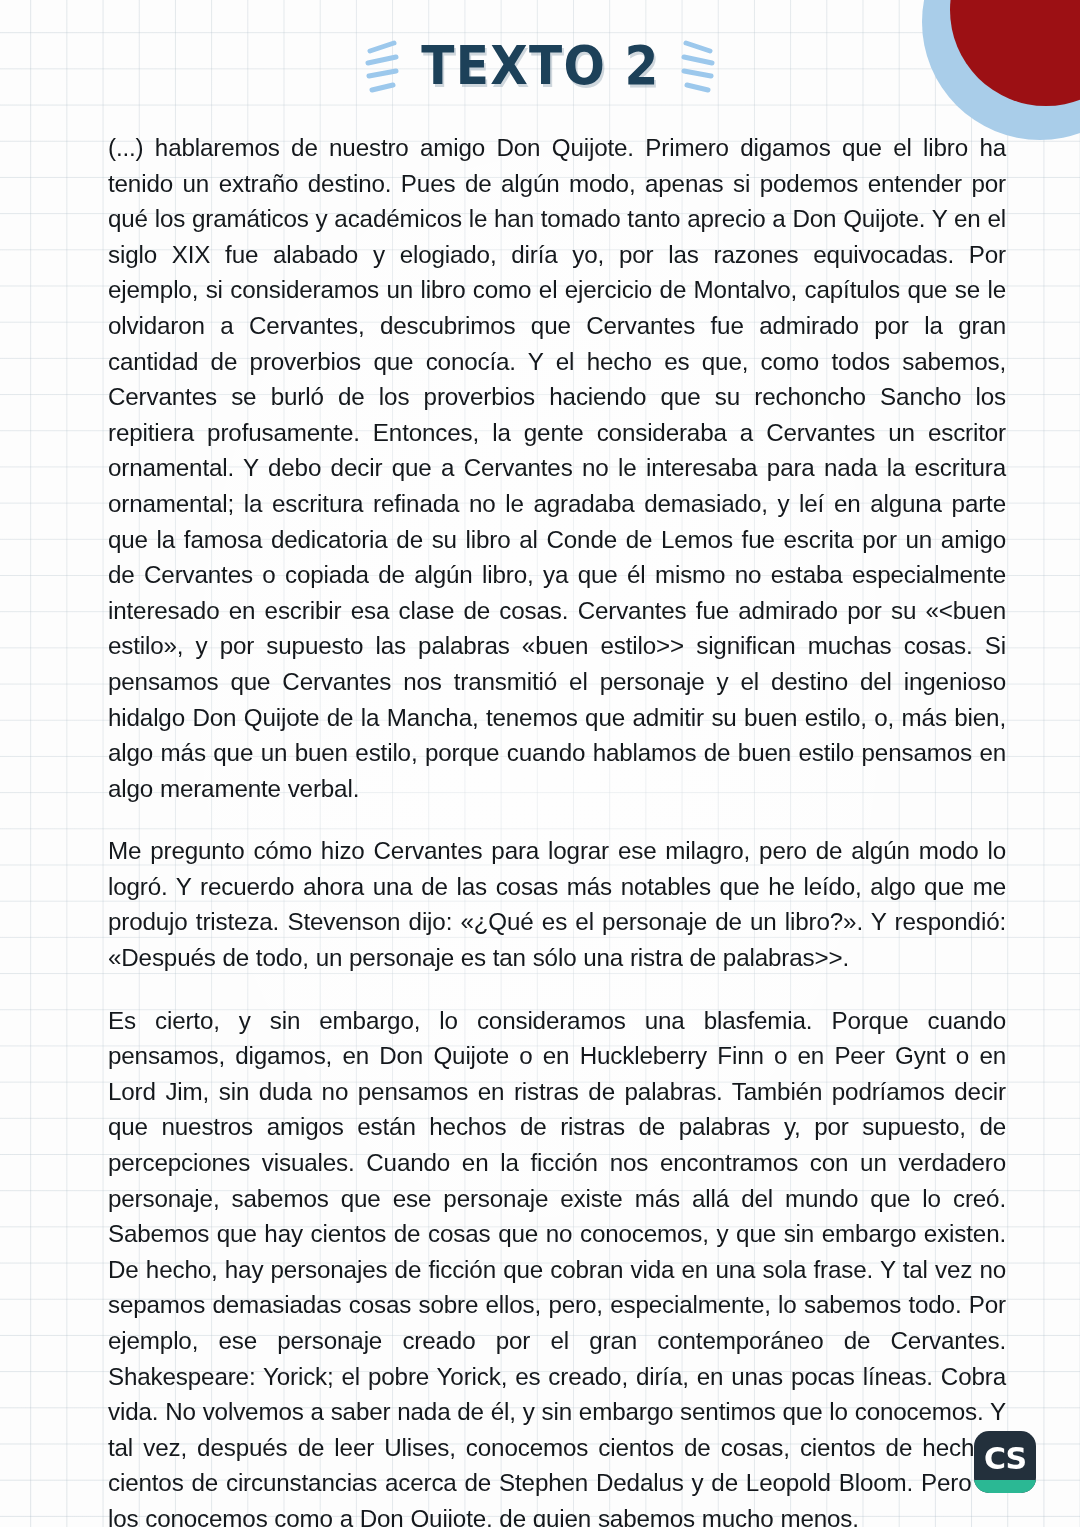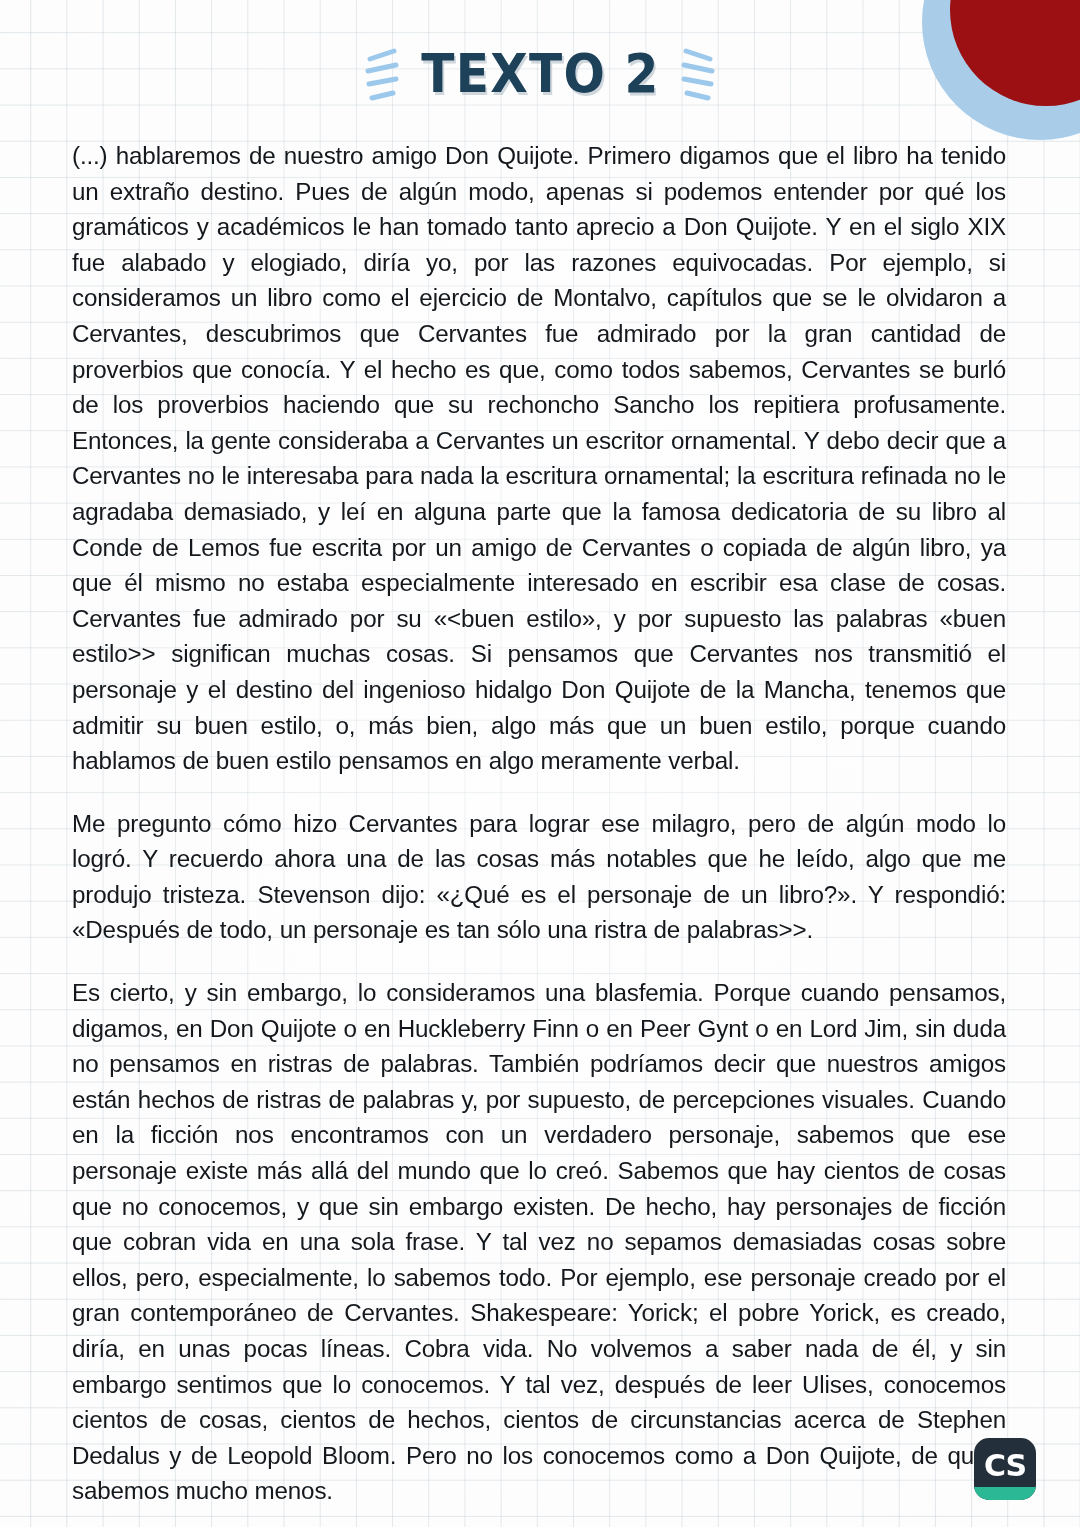--- a/index.html
+++ b/index.html
@@ -59,21 +59,21 @@
     left:28px; top:10px;
     width:192px; height:192px;
     border-radius:50%;
     background:#9c1014;
   }
 
   
   .header {
     position:relative;
     z-index:5;
-    padding-top:32px;
+    padding-top:24px;
   }
 
   .title-row {
     display:flex;
     align-items:center;
     justify-content:center;
     gap:6px;
     height:84px;
   }
 
@@ -130,27 +130,27 @@
     font-size:24.2px;
     line-height:35.6px;
     color:#14181c;
     text-align:justify;
     text-justify:inter-word;
     letter-spacing:-0.15px;
     word-spacing:0.2px;
     margin-bottom:27px;
   }
   .para:last-child { margin-bottom:0; }
-  .para.last-line-left { text-align-last:left; }
+  .para.last-line-left { text-align-last:left;margin-left:36px; }
 
   
   .camscanner {
     position:absolute;
     right:44px;
-    bottom:27px;
+    bottom:34px;
     z-index:6;
     display:flex;
     align-items:center;
     gap:16px;
   }
   .cs-badge {
     position:relative;
     width:62px; height:62px;
     border-radius:15px;
     background:#23303c;

